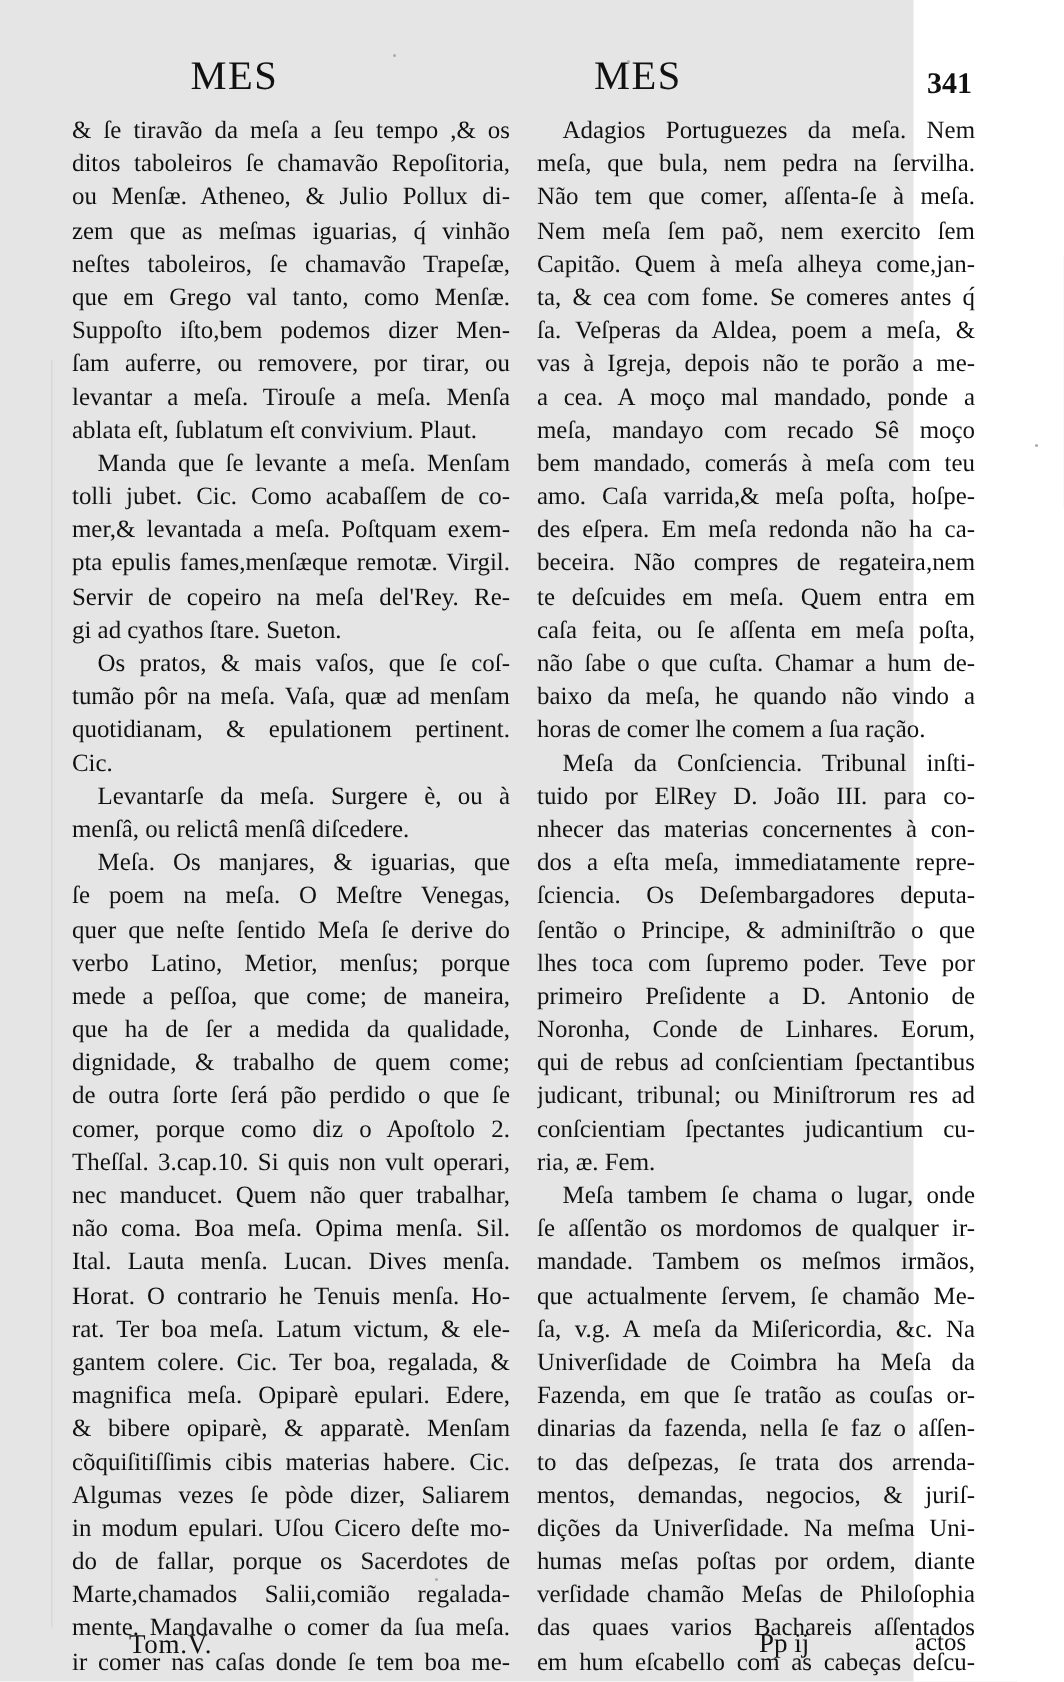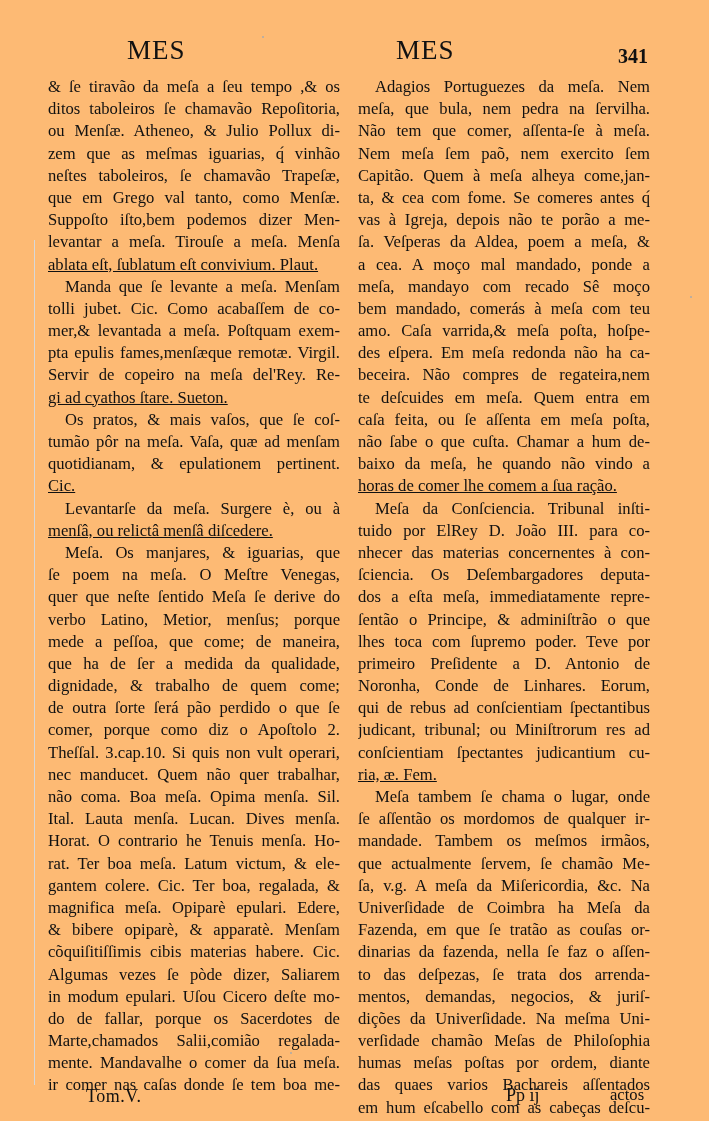--- a/index.html
+++ b/index.html
@@ -1,28 +1,28 @@
 <!DOCTYPE html>
 <html><head>
 <meta charset="utf-8">
 <style>
   html, body { margin:0; padding:0; background:#ffffff; }
   body { width:709px; height:1121px; position:relative; overflow:hidden;
          font-family:"Liberation Serif","DejaVu Serif",serif; color:#111; }
-  .page { position:absolute; left:0; top:0; width:709px; height:1121px; background:#fdba74; }
+  .page { position:absolute; left:0; top:0; width:609px; height:1121px; background:#e5e5e5; }
   .margin-rule { position:absolute; left:34px; top:240px; width:1px; height:845px; background:#d8d8d8; }
   .running-head { position:absolute; top:34px; font-size:27px; letter-spacing:1px; line-height:32px; }
   .rh-left { left:127px; }
   .rh-right { left:396px; }
   .page-number { position:absolute; top:44px; left:618px; font-size:20px; font-weight:bold; line-height:24px; }
   .col { position:absolute; top:76px; width:292px; font-size:16.6px; line-height:22.2px; }
   .col-left { left:48px; }
   .col-right { left:358px; }
   .line { display:block; white-space:nowrap; text-align:justify; text-align-last:justify; height:22.2px; overflow:hidden; }
-  .line.last { text-align-last:left;text-decoration:underline; }
+  .line.last { text-align-last:left; }
   .line.indent { padding-left:17px; }
   .footer-sig { position:absolute; top:1086px; left:86px; font-size:18px; font-weight:normal; letter-spacing:0.5px; }
   .footer-signature-mark { position:absolute; top:1085px; left:506px; font-size:18px; }
   .footer-catchword { position:absolute; top:1085px; left:610px; font-size:16.6px; }
   .speck { position:absolute; width:2px; height:2px; background:#aaa; border-radius:1px; }
 </style>
 </head>
 <body>
 
 <div class="page">
@@ -33,20 +33,21 @@
   <div class="page-number">341</div>
 
   <div class="col col-left" id="col-left">
       <span class="line">&amp; ſe tiravão da meſa a ſeu tempo ,&amp; os</span>
       <span class="line">ditos taboleiros ſe chamavão Repoſitoria,</span>
       <span class="line">ou Menſæ. Atheneo, &amp; Julio Pollux di-</span>
       <span class="line">zem que as meſmas iguarias, q́ vinhão</span>
       <span class="line">neſtes taboleiros, ſe chamavão Trapeſæ,</span>
       <span class="line">que em Grego val tanto, como Menſæ.</span>
       <span class="line">Suppoſto iſto,bem podemos dizer Men-</span>
+      <span class="line">ſam auferre, ou removere, por tirar, ou</span>
       <span class="line">levantar a meſa. Tirouſe a meſa. Menſa</span>
       <span class="line last">ablata eſt, ſublatum eſt convivium. Plaut.</span>
       <span class="line indent">Manda que ſe levante a meſa. Menſam</span>
       <span class="line">tolli jubet. Cic. Como acabaſſem de co-</span>
       <span class="line">mer,&amp; levantada a meſa. Poſtquam exem-</span>
       <span class="line">pta epulis fames,menſæque remotæ. Virgil.</span>
       <span class="line">Servir de copeiro na meſa del'Rey. Re-</span>
       <span class="line last">gi ad cyathos ſtare. Sueton.</span>
       <span class="line indent">Os pratos, &amp; mais vaſos, que ſe coſ-</span>
       <span class="line">tumão pôr na meſa. Vaſa, quæ ad menſam</span>
@@ -80,59 +81,59 @@
       <span class="line">mente. Mandavalhe o comer da ſua meſa.</span>
       <span class="line">ir comer nas caſas donde ſe tem boa me-</span>
     </div>
   <div class="col col-right" id="col-right">
       <span class="line indent">Adagios Portuguezes da meſa. Nem</span>
       <span class="line">meſa, que bula, nem pedra na ſervilha.</span>
       <span class="line">Não tem que comer, aſſenta-ſe à meſa.</span>
       <span class="line">Nem meſa ſem paõ, nem exercito ſem</span>
       <span class="line">Capitão. Quem à meſa alheya come,jan-</span>
       <span class="line">ta, &amp; cea com fome. Se comeres antes q́</span>
+      <span class="line">ſa. Veſperas da Aldea, poem a meſa, &amp;</span>
       <span class="line">vas à Igreja, depois não te porão a me-</span>
-      <span class="line">ſa. Veſperas da Aldea, poem a meſa, &amp;</span>
       <span class="line">a cea. A moço mal mandado, ponde a</span>
       <span class="line">meſa, mandayo com recado Sê moço</span>
       <span class="line">bem mandado, comerás à meſa com teu</span>
       <span class="line">amo. Caſa varrida,&amp; meſa poſta, hoſpe-</span>
       <span class="line">des eſpera. Em meſa redonda não ha ca-</span>
       <span class="line">beceira. Não compres de regateira,nem</span>
       <span class="line">te deſcuides em meſa. Quem entra em</span>
       <span class="line">caſa feita, ou ſe aſſenta em meſa poſta,</span>
       <span class="line">não ſabe o que cuſta. Chamar a hum de-</span>
       <span class="line">baixo da meſa, he quando não vindo a</span>
       <span class="line last">horas de comer lhe comem a ſua ração.</span>
       <span class="line indent">Meſa da Conſciencia. Tribunal inſti-</span>
       <span class="line">tuido por ElRey D. João III. para co-</span>
       <span class="line">nhecer das materias concernentes à con-</span>
+      <span class="line">dos a eſta meſa, immediatamente repre-</span>
       <span class="line">ſciencia. Os Deſembargadores deputa-</span>
-      <span class="line">dos a eſta meſa, immediatamente repre-</span>
       <span class="line">ſentão o Principe, &amp; adminiſtrão o que</span>
       <span class="line">lhes toca com ſupremo poder. Teve por</span>
       <span class="line">primeiro Preſidente a D. Antonio de</span>
       <span class="line">Noronha, Conde de Linhares. Eorum,</span>
       <span class="line">qui de rebus ad conſcientiam ſpectantibus</span>
       <span class="line">judicant, tribunal; ou Miniſtrorum res ad</span>
       <span class="line">conſcientiam ſpectantes judicantium cu-</span>
       <span class="line last">ria, æ. Fem.</span>
       <span class="line indent">Meſa tambem ſe chama o lugar, onde</span>
       <span class="line">ſe aſſentão os mordomos de qualquer ir-</span>
       <span class="line">mandade. Tambem os meſmos irmãos,</span>
       <span class="line">que actualmente ſervem, ſe chamão Me-</span>
       <span class="line">ſa, v.g. A meſa da Miſericordia, &amp;c. Na</span>
       <span class="line">Univerſidade de Coimbra ha Meſa da</span>
       <span class="line">Fazenda, em que ſe tratão as couſas or-</span>
       <span class="line">dinarias da fazenda, nella ſe faz o aſſen-</span>
       <span class="line">to das deſpezas, ſe trata dos arrenda-</span>
       <span class="line">mentos, demandas, negocios, &amp; juriſ-</span>
       <span class="line">dições da Univerſidade. Na meſma Uni-</span>
+      <span class="line">humas meſas poſtas por ordem, diante</span>
       <span class="line">verſidade chamão Meſas de Philoſophia</span>
-      <span class="line">humas meſas poſtas por ordem, diante</span>
       <span class="line">das quaes varios Bachareis aſſentados</span>
       <span class="line">em hum eſcabello com as cabeças deſcu-</span>
       <span class="line">bertas defendem concluſoens de mate-</span>
     </div>
 
   <div class="footer-sig">Tom.V.</div>
   <div class="footer-signature-mark">Pp ij</div>
   <div class="footer-catchword">actos</div>
 
   <span class="speck" style="left:262px;top:36px"></span>

